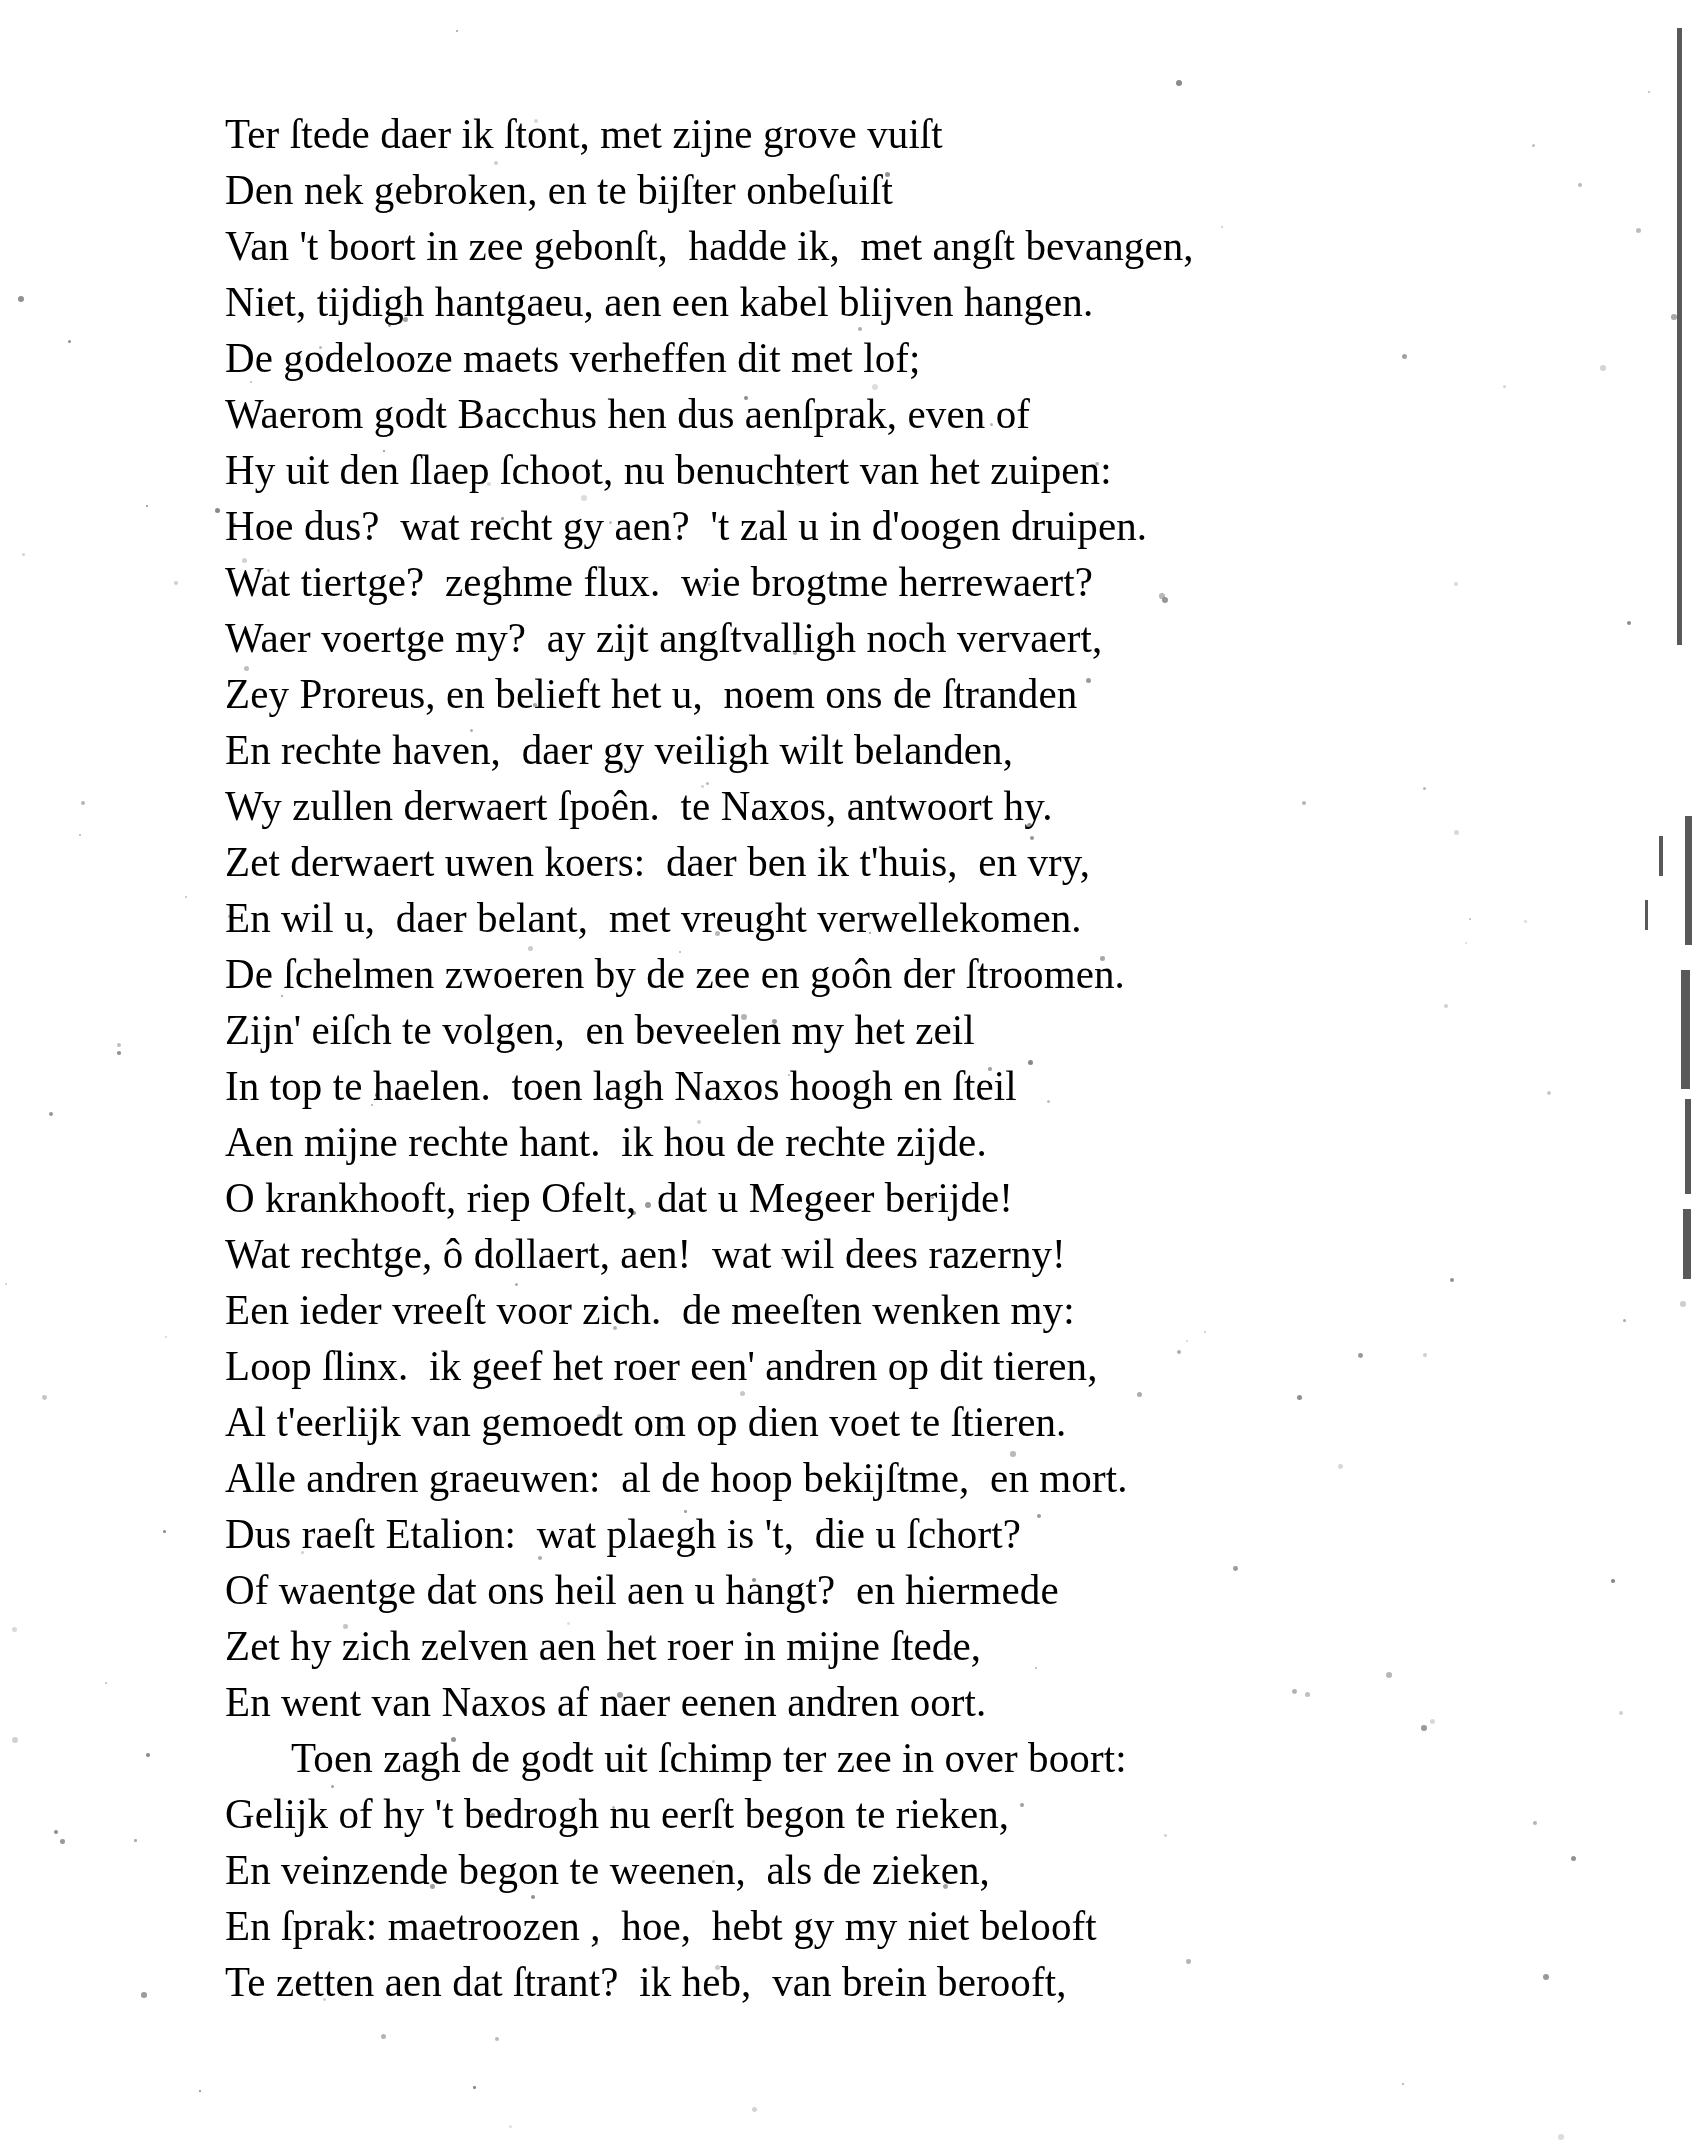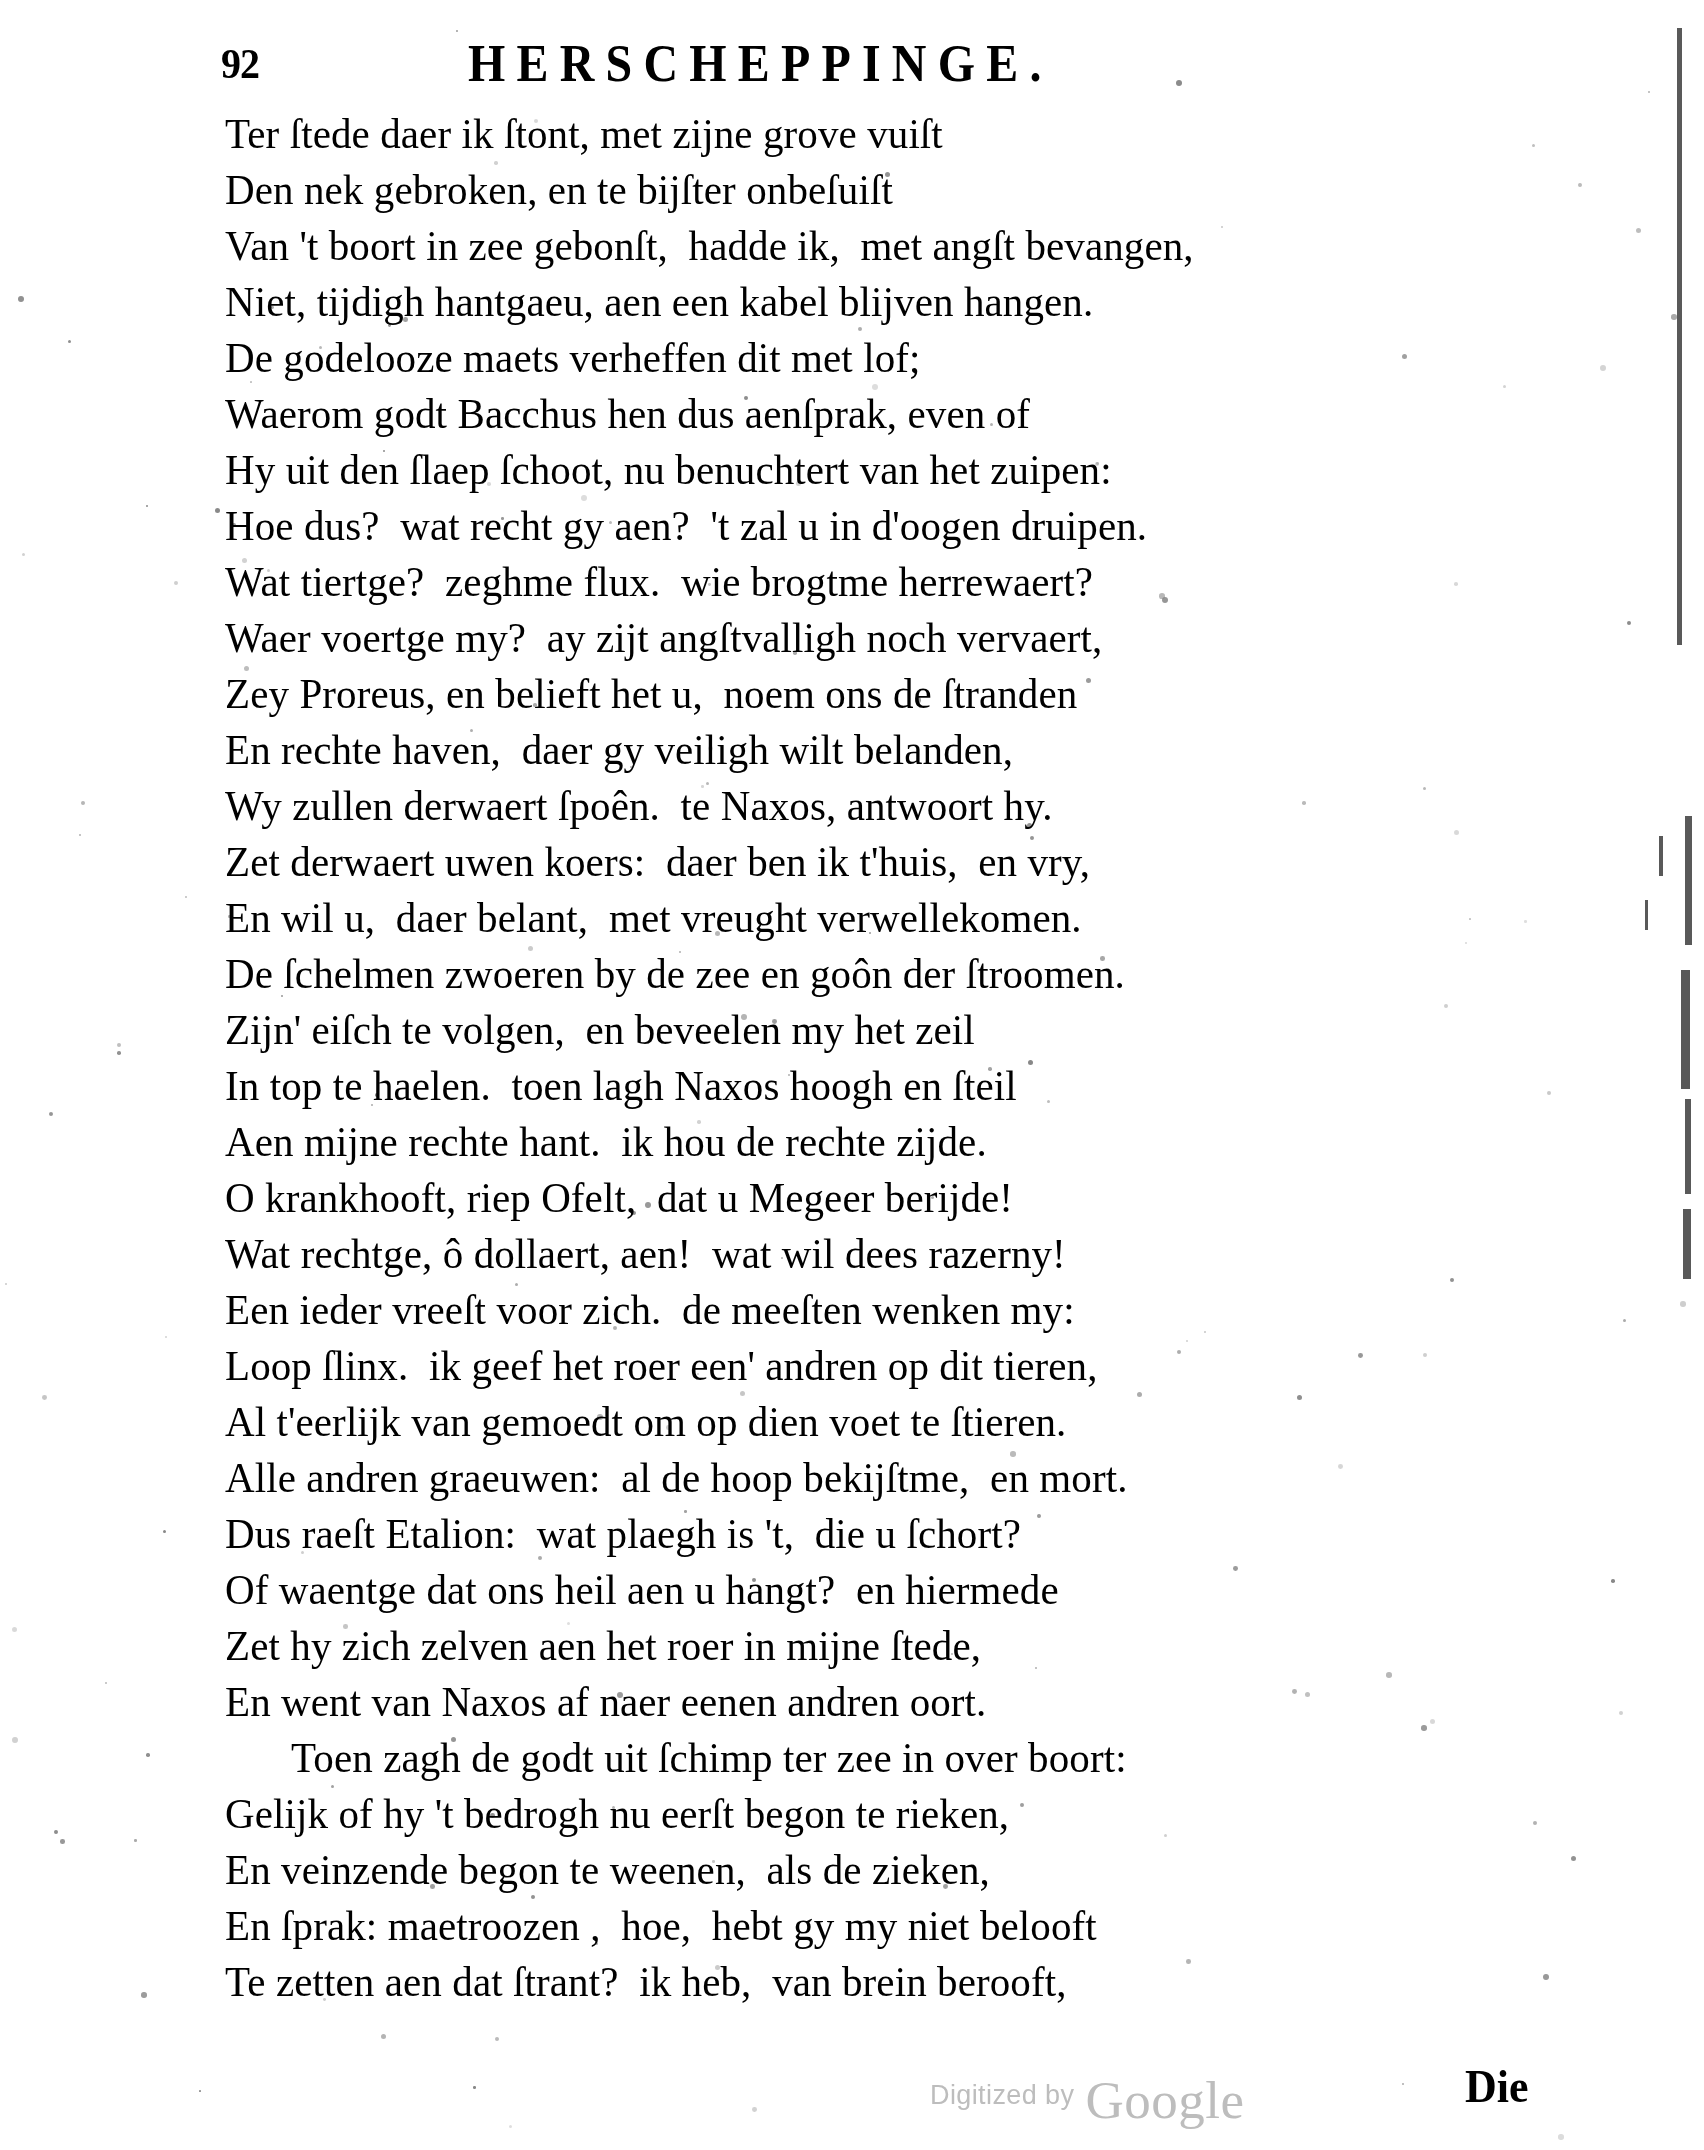--- a/index.html
+++ b/index.html
@@ -319,24 +319,20 @@
   <div id="scan-edge-artifacts">
       <i style="left: 92px; top: 28px; width: 5px; height: 617px; opacity: 0.75;"></i>
       <i style="left: 100px; top: 816px; width: 7px; height: 129px; opacity: 0.75;"></i>
       <i style="left: 96px; top: 970px; width: 9px; height: 119px; opacity: 0.75;"></i>
       <i style="left: 100px; top: 1099px; width: 6px; height: 95px; opacity: 0.75;"></i>
       <i style="left: 98px; top: 1209px; width: 8px; height: 70px; opacity: 0.75;"></i>
       <i style="left: 74px; top: 836px; width: 4px; height: 40px; opacity: 0.75;"></i>
       <i style="left: 60px; top: 900px; width: 3px; height: 30px; opacity: 0.75;"></i>
     </div>
 
-  <div id="running-head">
-    <div id="folio-number">92</div>
-    <div id="head-title">HERSCHEPPINGE.</div>
-  </div>
 
   <div id="text-block">
       <div class="verse-line">Ter ſtede daer ik ſtont, met zijne grove vuiſt</div>
       <div class="verse-line">Den nek gebroken, en te bijſter onbeſuiſt</div>
       <div class="verse-line">Van 't boort in zee gebonſt,  hadde ik,  met angſt bevangen,</div>
       <div class="verse-line">Niet, tijdigh hantgaeu, aen een kabel blijven hangen.</div>
       <div class="verse-line">De godelooze maets verheffen dit met lof;</div>
       <div class="verse-line">Waerom godt Bacchus hen dus aenſprak, even of</div>
       <div class="verse-line">Hy uit den ſlaep ſchoot, nu benuchtert van het zuipen:</div>
       <div class="verse-line">Hoe dus?  wat recht gy aen?  't zal u in d'oogen druipen.</div>
@@ -361,21 +357,15 @@
       <div class="verse-line">Of waentge dat ons heil aen u hangt?  en hiermede</div>
       <div class="verse-line">Zet hy zich zelven aen het roer in mijne ſtede,</div>
       <div class="verse-line">En went van Naxos af naer eenen andren oort.</div>
       <div class="verse-line indent">Toen zagh de godt uit ſchimp ter zee in over boort:</div>
       <div class="verse-line">Gelijk of hy 't bedrogh nu eerſt begon te rieken,</div>
       <div class="verse-line">En veinzende begon te weenen,  als de zieken,</div>
       <div class="verse-line">En ſprak: maetroozen ,  hoe,  hebt gy my niet belooft</div>
       <div class="verse-line">Te zetten aen dat ſtrant?  ik heb,  van brein berooft,</div>
     </div>
 
-  <div id="footer-zone">
-    <div id="google-watermark">
-      <span id="watermark-prefix">Digitized by</span><span id="watermark-brand">Google</span>
-    </div>
-    <div id="catchword">Die</div>
-  </div>
 
 </div>
 
 
 </body></html>

